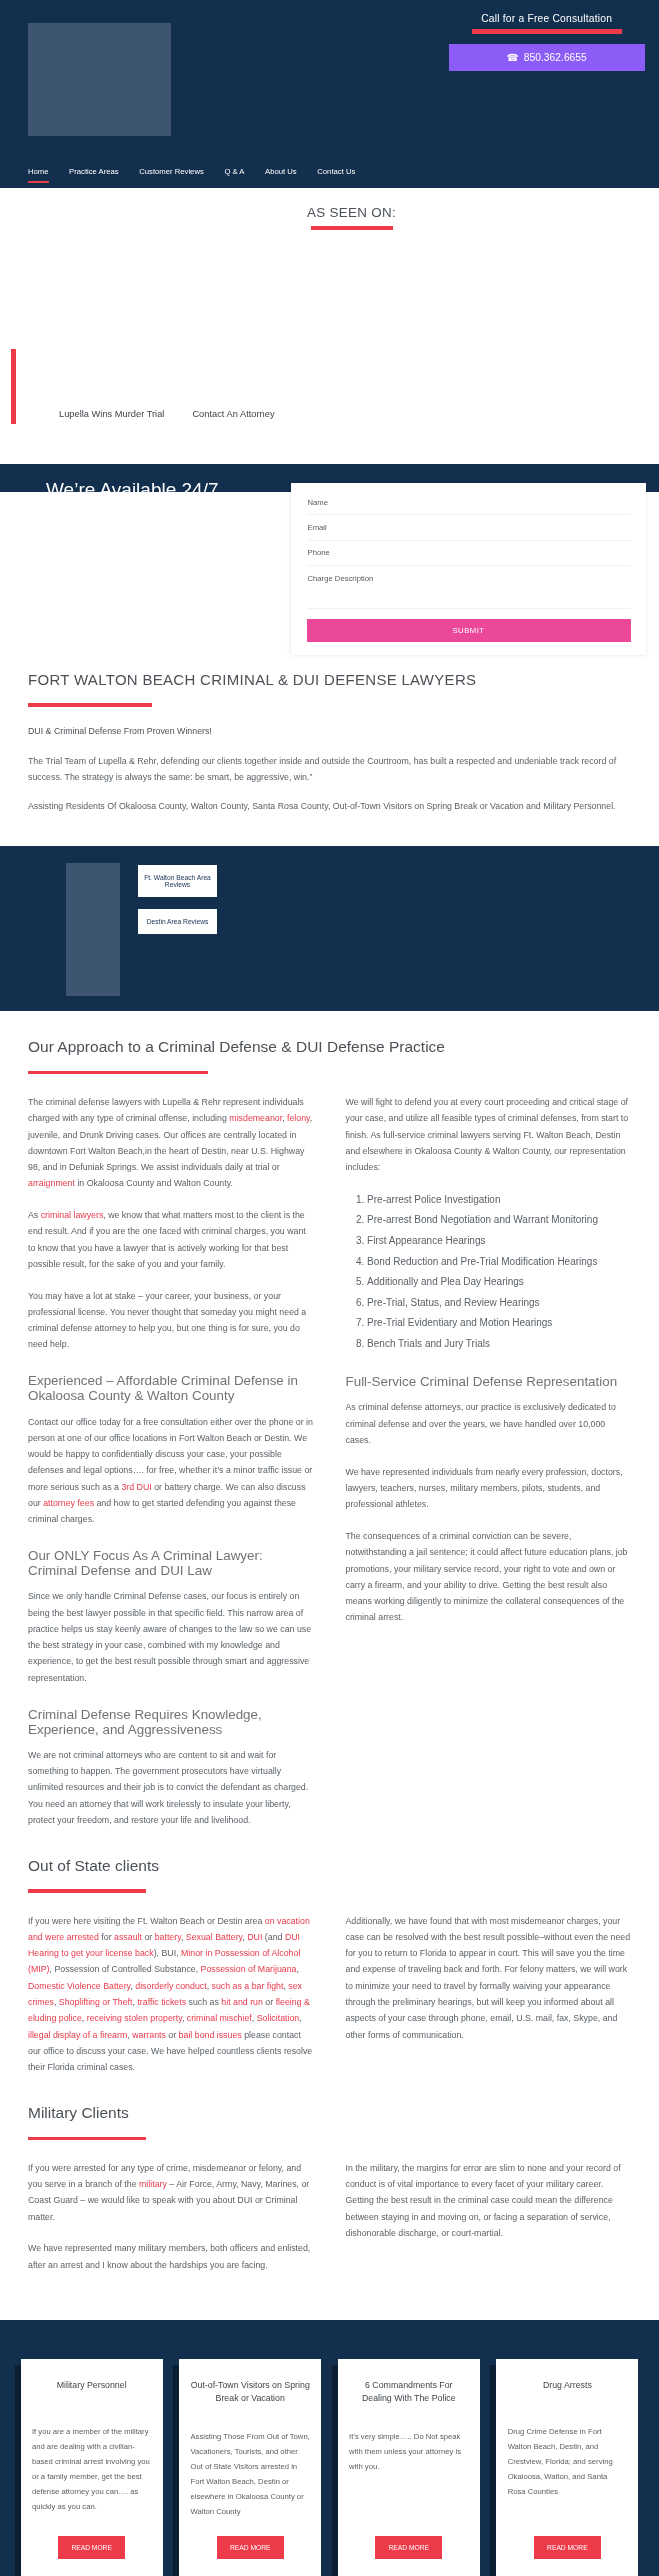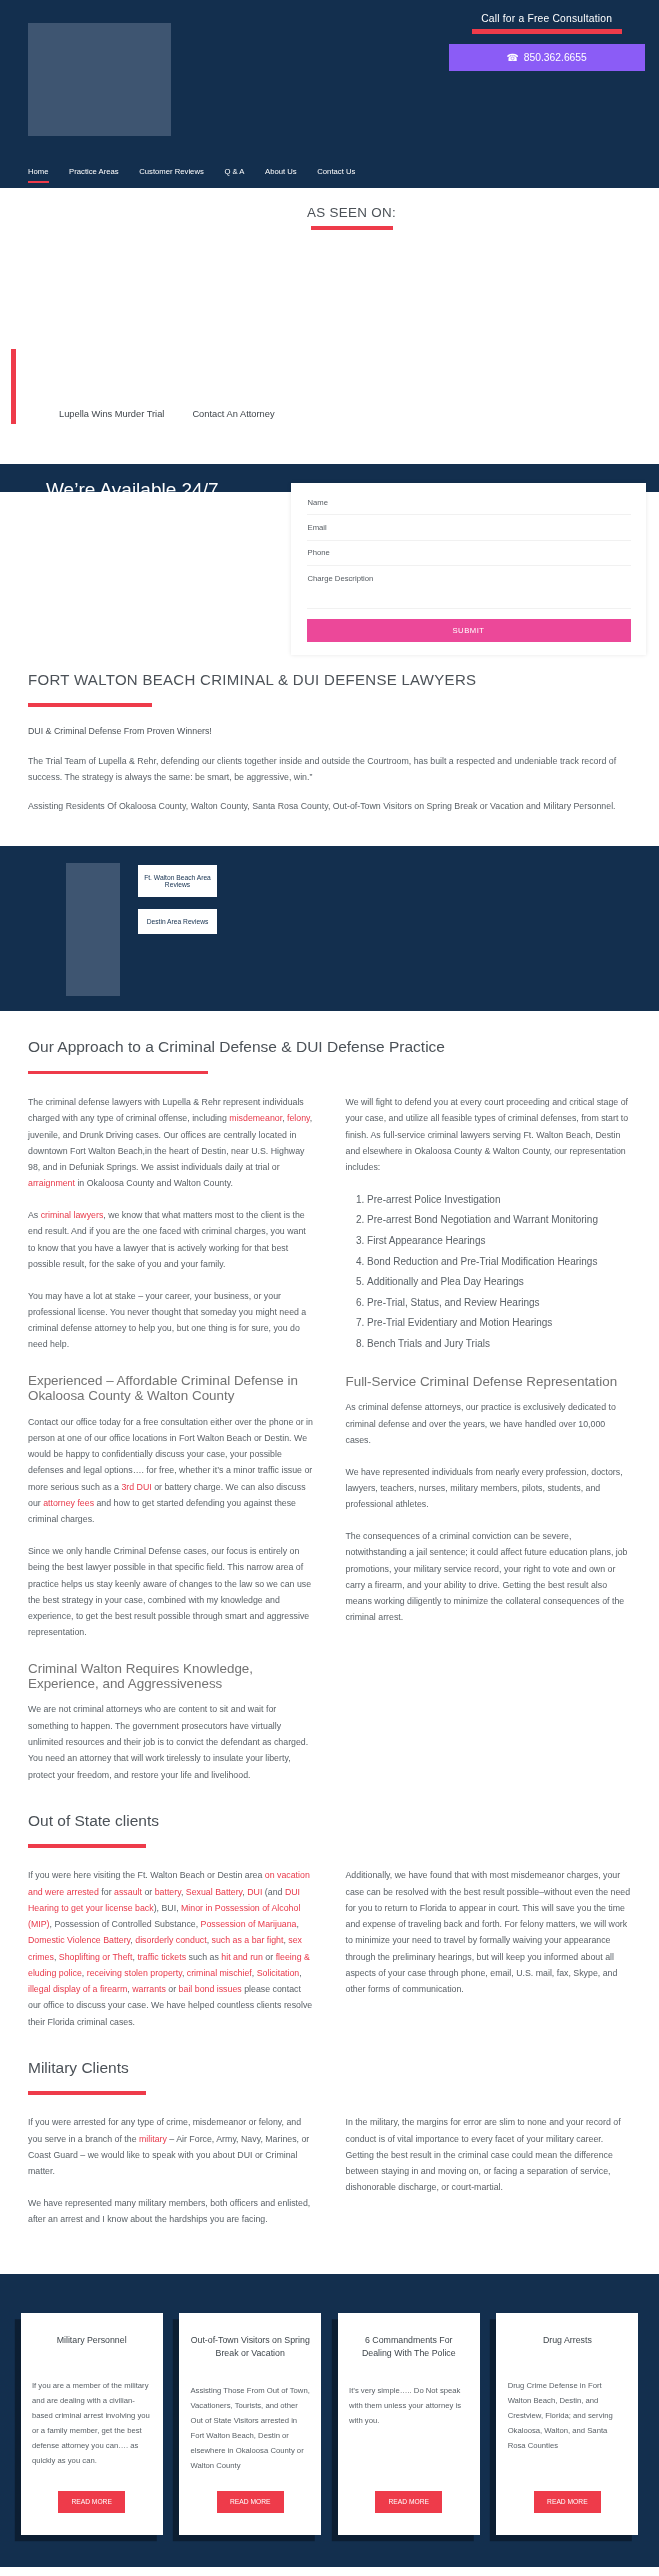--- a/index.html
+++ b/index.html
@@ -144,22 +144,23 @@
 <div class="content">
   <h2 class="sec-title">Our Approach to a Criminal Defense &amp; DUI Defense Practice</h2>
   <div class="redbar sec-bar"></div>
   <div class="cols">
     <div class="col">
       <p>The criminal defense lawyers with Lupella &amp; Rehr represent individuals charged with any type of criminal offense, including <a class="rlink">misdemeanor</a>, <a class="rlink">felony</a>, juvenile, and Drunk Driving cases. Our offices are centrally located in downtown Fort Walton Beach,in the heart of Destin, near U.S. Highway 98, and in Defuniak Springs. We assist individuals daily at trial or <a class="rlink">arraignment</a> in Okaloosa County and Walton County.</p>
       <p>As <a class="rlink">criminal lawyers</a>, we know that what matters most to the client is the end result. And if you are the one faced with criminal charges, you want to know that you have a lawyer that is actively working for that best possible result, for the sake of you and your family.</p>
       <p>You may have a lot at stake – your career, your business, or your professional license. You never thought that someday you might need a criminal defense attorney to help you, but one thing is for sure, you do need help.</p>
       <h3>Experienced – Affordable Criminal Defense in Okaloosa County &amp; Walton County</h3>
       <p>Contact our office today for a free consultation either over the phone or in person at one of our office locations in Fort Walton Beach or Destin. We would be happy to confidentially discuss your case, your possible defenses and legal options…. for free, whether it’s a minor traffic issue or more serious such as a <a class="rlink">3rd DUI</a> or battery charge. We can also discuss our <a class="rlink">attorney fees</a> and how to get started defending you against these criminal charges.</p>
+      <h3>Our ONLY Focus As A Criminal Lawyer: Criminal Defense and DUI Law</h3>
       <p>Since we only handle Criminal Defense cases, our focus is entirely on being the best lawyer possible in that specific field. This narrow area of practice helps us stay keenly aware of changes to the law so we can use the best strategy in your case, combined with my knowledge and experience, to get the best result possible through smart and aggressive representation.</p>
-      <h3>Criminal Walton Requires Knowledge, Experience, and Aggressiveness</h3>
+      <h3>Criminal Defense Requires Knowledge, Experience, and Aggressiveness</h3>
       <p>We are not criminal attorneys who are content to sit and wait for something to happen. The government prosecutors have virtually unlimited resources and their job is to convict the defendant as charged. You need an attorney that will work tirelessly to insulate your liberty, protect your freedom, and restore your life and livelihood.</p>
     </div>
     <div class="col">
       <p>We will fight to defend you at every court proceeding and critical stage of your case, and utilize all feasible types of criminal defenses, from start to finish. As full-service criminal lawyers serving Ft. Walton Beach, Destin and elsewhere in Okaloosa County &amp; Walton County, our representation includes:</p>
       <ol>
           <li>Pre-arrest Police Investigation</li>
           <li>Pre-arrest Bond Negotiation and Warrant Monitoring</li>
           <li>First Appearance Hearings</li>
           <li>Bond Reduction and Pre-Trial Modification Hearings</li>
           <li>Additionally and Plea Day Hearings</li>

